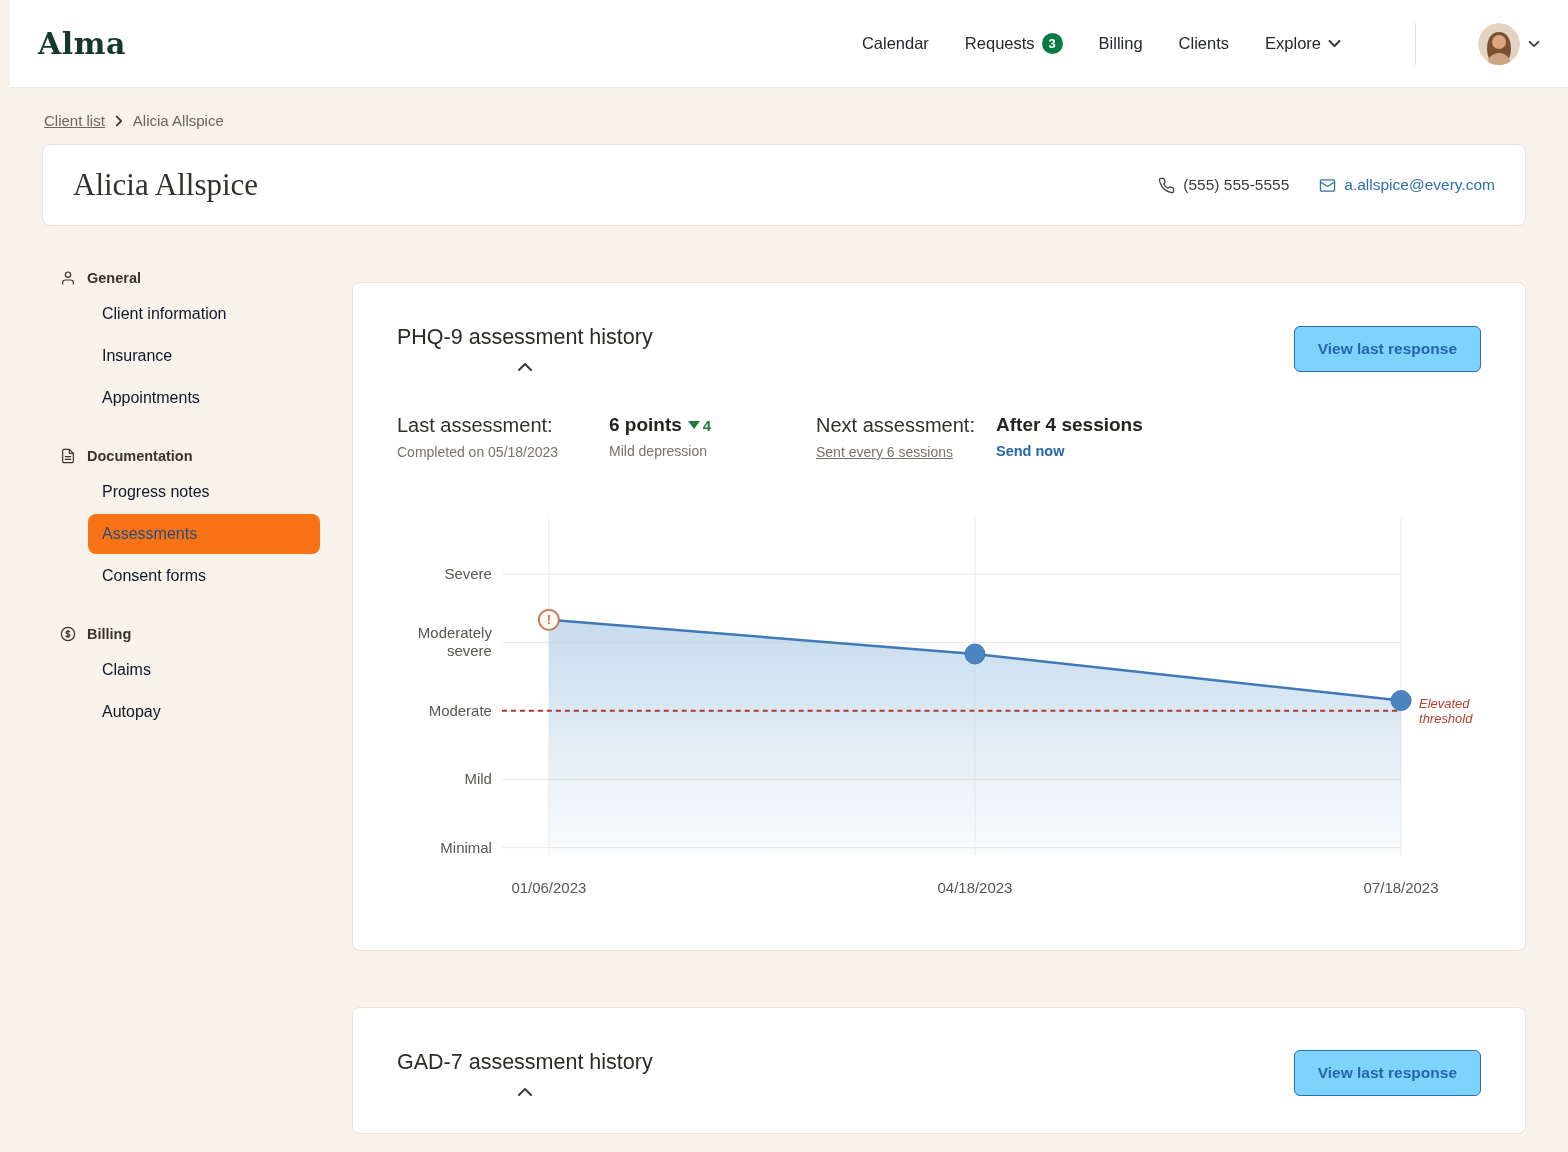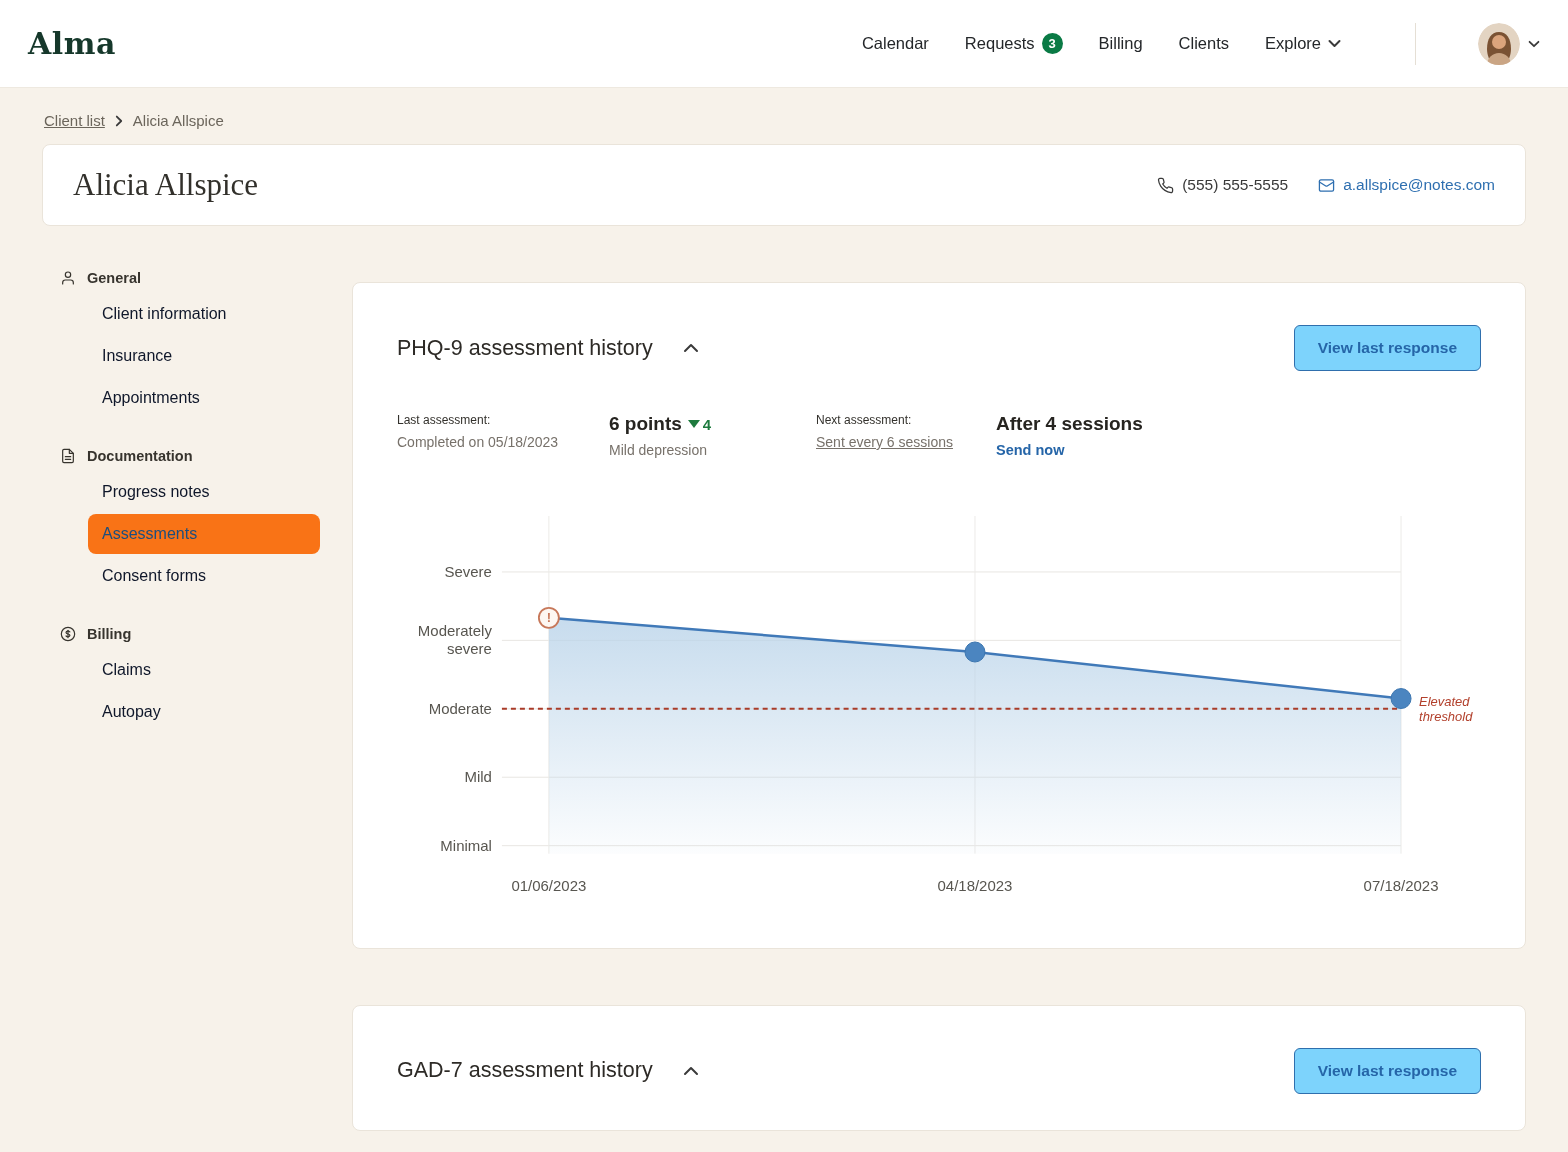--- a/index.html
+++ b/index.html
@@ -5,21 +5,21 @@
   * { margin:0; padding:0; box-sizing:border-box; }
   html,body { width:1568px; height:1152px; overflow:hidden; }
   body {
     font-family:"Liberation Sans", sans-serif;
     background:#f7f2ea;
     color:#2e2b26;
   }
   
   .topnav {
     height:88px; background:#fff; display:flex; align-items:center;
-    padding:0 28px; border-bottom:1px solid #eee9e0;
+    padding:0 28px; border-bottom:1px solid #eee9e0;margin-left:10px;
   }
   .logo {
     font-family:"DejaVu Serif", serif; font-weight:700; font-size:30px;
     color:#16382b; letter-spacing:.5px; cursor:pointer;
   }
   .nav-items { margin-left:auto; display:flex; align-items:center; gap:36px; }
   .nav-item { font-size:16.5px; font-weight:500; color:#24272a; cursor:pointer; display:flex; align-items:center; gap:7px; }
   .badge {
     display:inline-flex; align-items:center; justify-content:center;
     width:21px; height:21px; border-radius:50%; background:#0a7a45;
@@ -50,29 +50,29 @@
   .side-head svg { stroke:#37342e; fill:none; stroke-width:1.8; stroke-linecap:round; stroke-linejoin:round; }
   .side-items { margin-left:28px; }
   .side-item { font-size:16px; color:#0f172a; padding:11px 14px; border-radius:8px; cursor:pointer; margin-bottom:2px; }
   .side-item.active { background:#f97316; color:#1c4e7e; }
   .main { flex:1; min-width:0; margin-left:32px; margin-top:16px; }
   
   .panel {
     background:#fff; border:1px solid #eae4da; border-radius:8px; padding:42px 44px 36px 44px;
   }
   .panel-head { display:flex; align-items:center; justify-content:space-between; }
-  .panel-title-row { display:flex; align-items:center; gap:30px; cursor:pointer; }
+  .panel-title-row { display:flex; align-items:center; gap:12px; cursor:pointer;flex-direction:column; }
   .panel-title { font-size:21.5px; color:#2d2a26; font-weight:500; }
   .btn-outline {
     background:#7dd3fc; border:1px solid #2f6fad; color:#2565a8; border-radius:6px;
     padding:13px 23px; font-size:15.5px; font-weight:700; font-family:"Liberation Sans",sans-serif; cursor:pointer;
   }
   
   .stats { display:grid; grid-template-columns:212px 207px 180px auto; margin-top:42px; }
-  .stat-top { font-size:12px; color:#33312c; }
+  .stat-top { font-size:20px; color:#33312c; }
   .stat-top.big { font-size:19px; font-weight:700; color:#262420; display:flex; align-items:center; gap:6px; }
   .stat-sub { font-size:14px; color:#77716a; margin-top:7px; }
   .delta { color:#1e7a3e; font-weight:700; font-size:15px; display:inline-flex; align-items:center; gap:3px; }
   .tri-down { width:0; height:0; border-left:6px solid transparent; border-right:6px solid transparent; border-top:8px solid #1e7a3e; display:inline-block; }
   .link-underline { text-decoration:underline; color:#77716a; cursor:pointer; }
   .link-blue { color:#2565a8; font-weight:700; font-size:14.5px; cursor:pointer; }
   
   .chart-wrap { margin-top:44px; }
   .chart-wrap svg { display:block; width:100%; height:auto; }
   .ytick { font-family:"Liberation Sans",sans-serif; font-size:15px; fill:#585650; }
@@ -137,21 +137,21 @@
       <svg class="cicon" width="17" height="17" viewBox="0 0 24 24">
           <path d="M22 16.92v3a2 2 0 0 1-2.18 2 19.79 19.79 0 0 1-8.63-3.07 19.5 19.5 0 0 1-6-6 19.79 19.79 0 0 1-3.07-8.67A2 2 0 0 1 4.11 2h3a2 2 0 0 1 2 1.72 12.84 12.84 0 0 0 .7 2.81 2 2 0 0 1-.45 2.11L8.09 9.91a16 16 0 0 0 6 6l1.27-1.27a2 2 0 0 1 2.11-.45 12.84 12.84 0 0 0 2.81.7A2 2 0 0 1 22 16.92z"></path>
         </svg>
       <span>(555) 555-5555</span>
     </span>
     <a class="email">
       <svg class="cicon" width="17" height="17" viewBox="0 0 24 24">
           <rect x="2" y="4" width="20" height="16" rx="2"></rect>
           <path d="m22 7-8.97 5.7a1.94 1.94 0 0 1-2.06 0L2 7"></path>
         </svg>
-      <span>a.allspice@notes.com</span>
+      <span>a.allspice@every.com</span>
     </a>
   </div>
 </section>
 
 <div class="layout">
 
   <aside class="sidebar">
     <div class="side-section">
       <div class="side-head">
         <svg width="16" height="16" viewBox="0 0 24 24">

